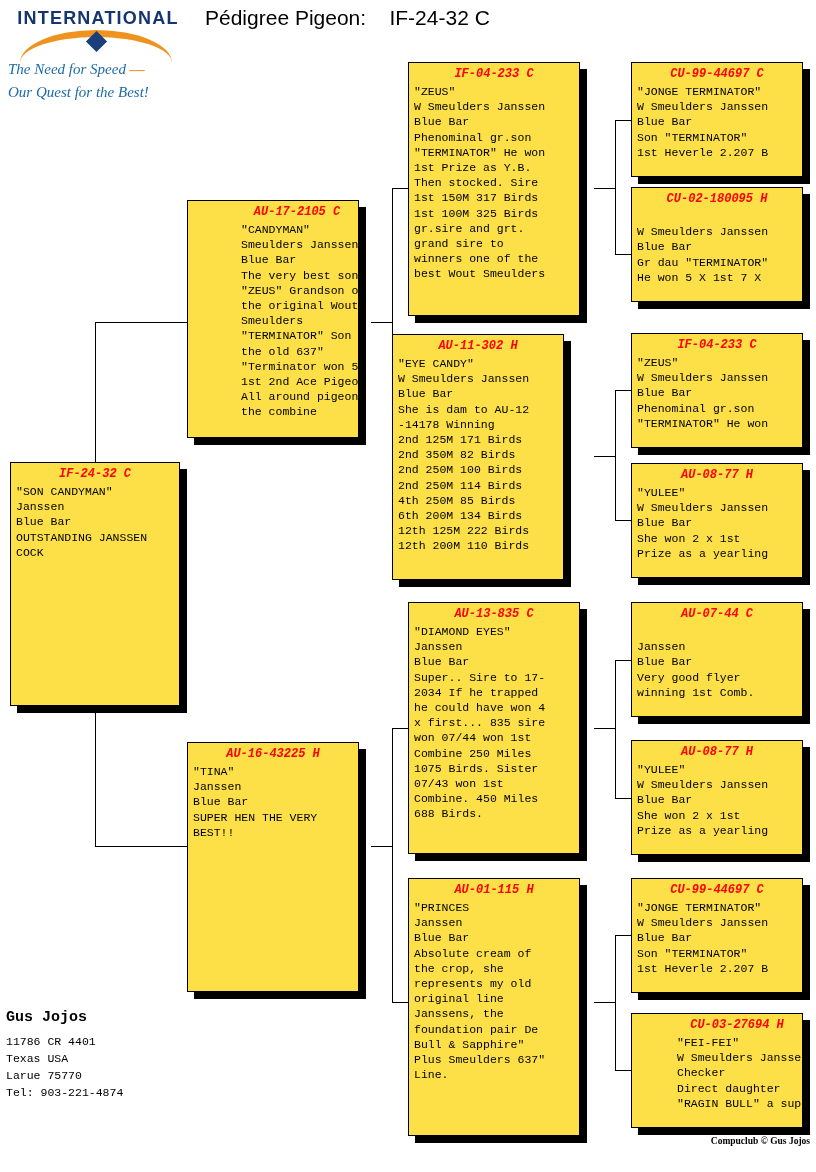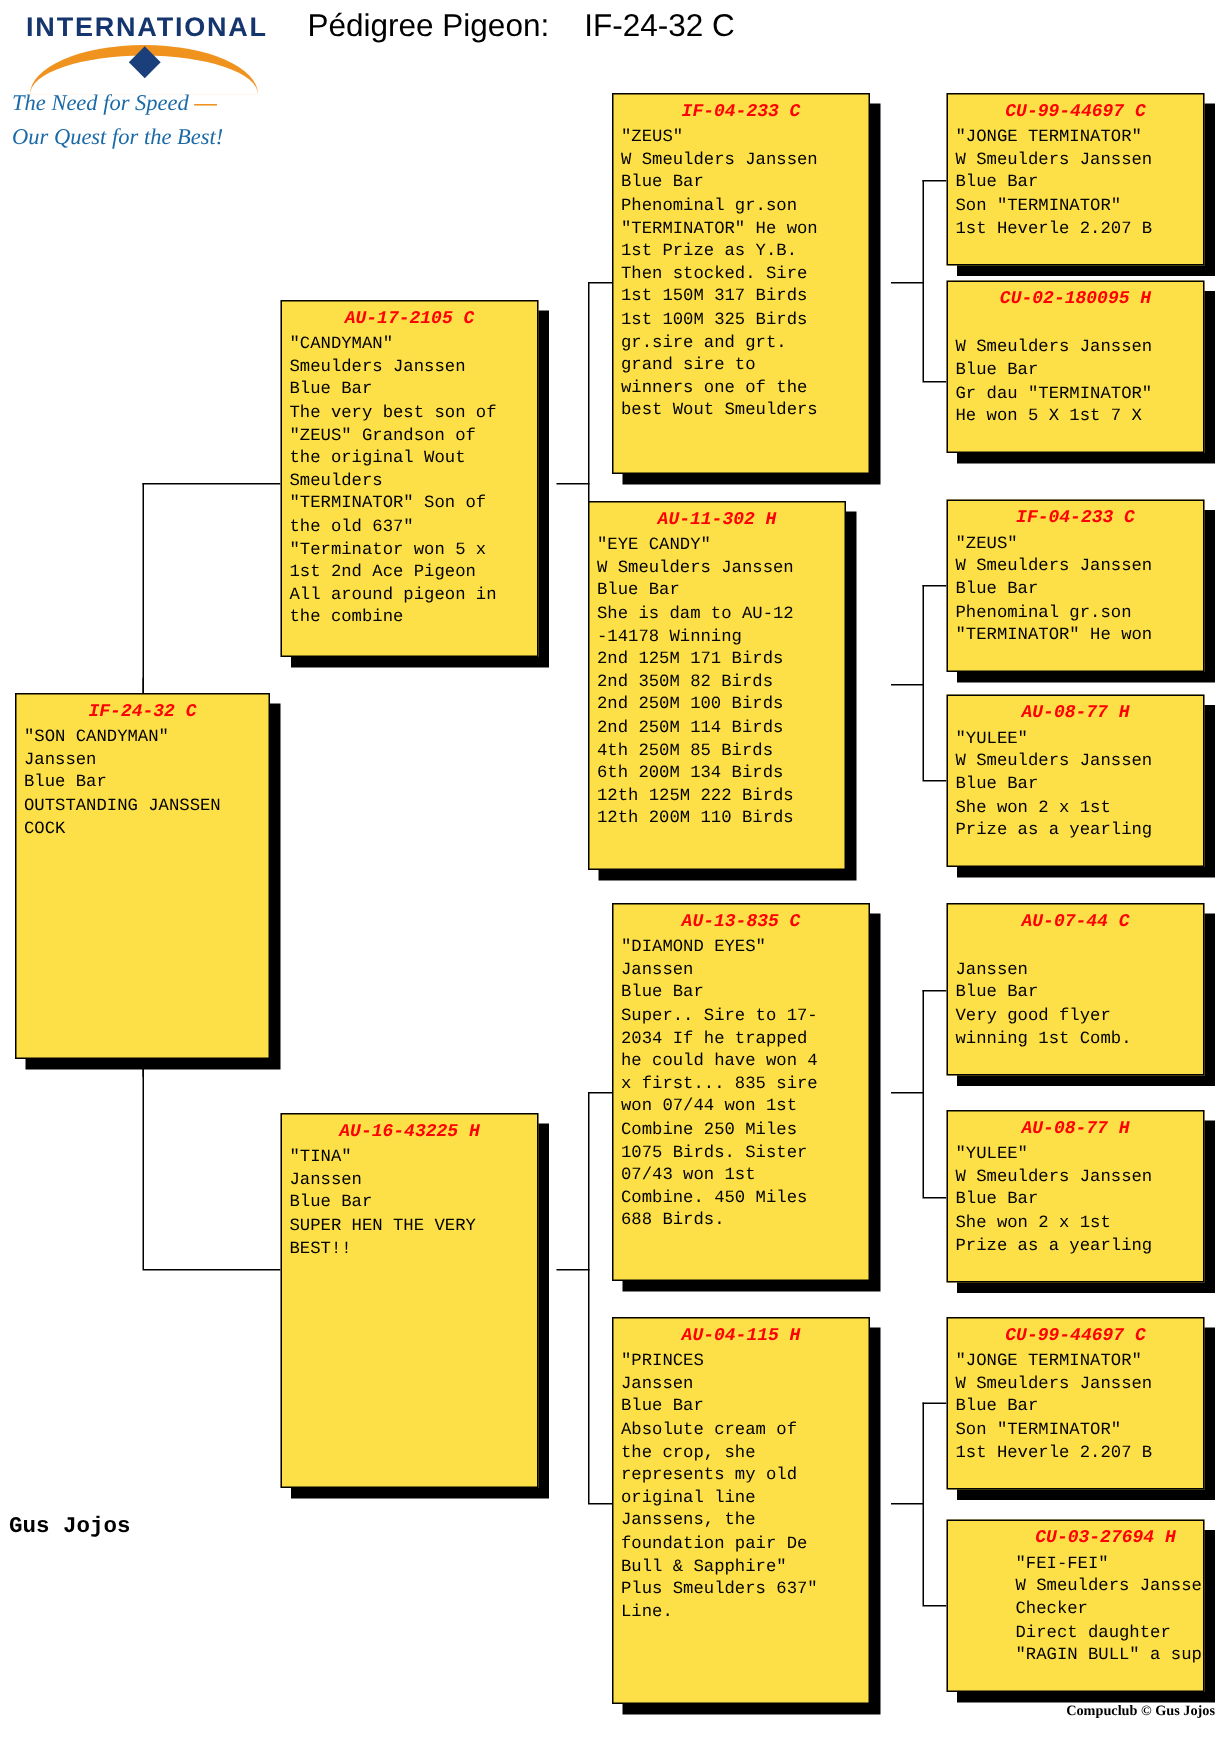--- a/index.html
+++ b/index.html
@@ -215,21 +215,21 @@
 
 <div class="pbox" style="left:10px; top:462px; width:170px; height:244px;">
   <span class="ring">IF-24-32 C</span>
   <span class="body">"SON CANDYMAN"
 Janssen
 Blue Bar
 OUTSTANDING JANSSEN
 COCK</span>
 </div>
 
-<div class="pbox" style="left:187px; top:200px; width:172px; height:238px;">
+<div class="pbox" style="left:187px; top:200px; width:172px; height:238px;padding-left:48px;">
   <span class="ring">AU-17-2105 C</span>
   <span class="body">"CANDYMAN"
 Smeulders Janssen
 Blue Bar
 The very best son of
 "ZEUS" Grandson of
 the original Wout
 Smeulders
 "TERMINATOR" Son of
 the old 637"
@@ -293,21 +293,21 @@
 x first... 835 sire
 won 07/44 won 1st
 Combine 250 Miles
 1075 Birds. Sister
 07/43 won 1st
 Combine. 450 Miles
 688 Birds.</span>
 </div>
 
 <div class="pbox" style="left:408px; top:878px; width:172px; height:258px;">
-  <span class="ring">AU-04-115 H</span>
+  <span class="ring">AU-01-115 H</span>
   <span class="body">"PRINCES
 Janssen
 Blue Bar
 Absolute cream of
 the crop, she
 represents my old
 original line
 Janssens, the
 foundation pair De
 Bull &amp; Sapphire"
@@ -382,15 +382,19 @@
   <span class="ring">CU-03-27694 H</span>
   <span class="body">"FEI-FEI"
 W Smeulders Janssen
 Checker
 Direct daughter
 "RAGIN BULL" a super</span>
 </div>
 
 <div id="owner-block">
   <div id="owner-name">Gus Jojos</div>
+  <div id="owner-lines">11786 CR 4401
+Texas USA
+Larue 75770
+Tel: 903-221-4874</div>
 </div>
 
 <div id="credit">Compuclub © Gus Jojos</div>
 
 </body></html>

